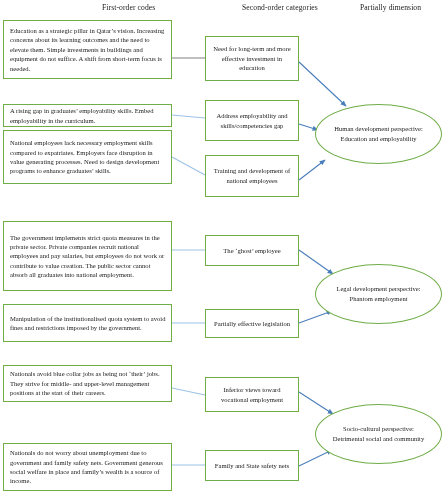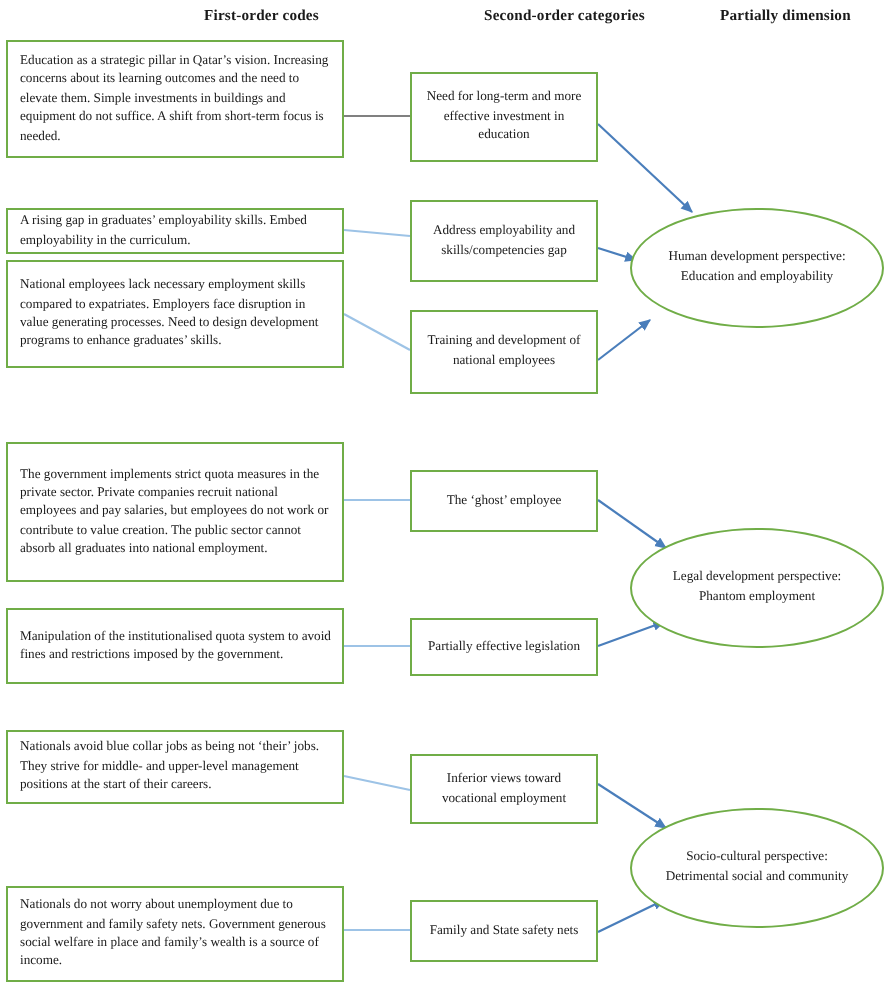--- a/index.html
+++ b/index.html
@@ -18,21 +18,21 @@
   #diagram {
     position: absolute;
     left: 0;
     top: 0;
     width: 448px;
     height: 500px;
   }
   .col-header {
     position: absolute;
     font-family: "Liberation Serif", "DejaVu Serif", serif;
-    font-weight: bold;
+    font-weight: normal;
     font-size: 7.6px;
     color: #1a1a1a;
     letter-spacing: 0.1px;
     white-space: nowrap;
     padding-left: 44px;
   }
   #hdr-first { left: 58px; top: 3px; }
   #hdr-second { left: 198px; top: 3px; }
   #hdr-aggregate { left: 316px; top: 3px; }
 

